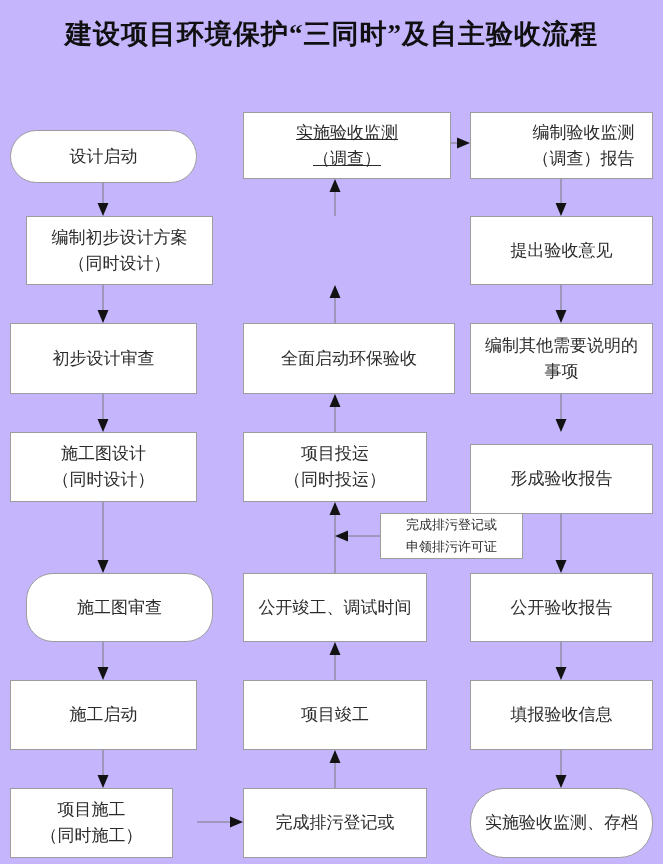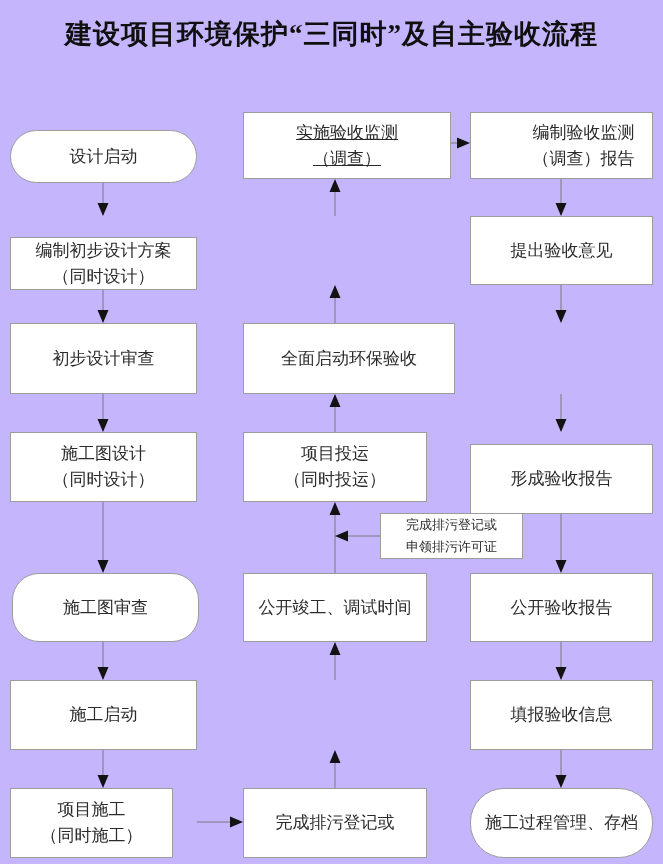--- a/index.html
+++ b/index.html
@@ -136,42 +136,45 @@
       <line x1="561" y1="642" x2="561" y2="668"></line>
         <polygon points="555.5,667 566.5,667 561,680"></polygon>
     </g>
     <g>
       <line x1="561" y1="750" x2="561" y2="776"></line>
         <polygon points="555.5,775 566.5,775 561,788"></polygon>
     </g>
   </svg>
 
   <div class="node stadium" style="left:10px;top:112px;width:187px;height:53px;margin-top:18px;">设计启动</div>
-  <div class="node" style="left:10px;top:216px;width:187px;height:53px;margin-top:21px;">编制初步设计方案
+  <div class="node" style="left:26px;top:216px;width:187px;height:69px;">编制初步设计方案
 （同时设计）</div>
   <div class="node" style="left:10px;top:323px;width:187px;height:71px;">初步设计审查</div>
   <div class="node" style="left:10px;top:432px;width:187px;height:70px;">施工图设计
 （同时设计）</div>
-  <div class="node" style="left:12px;top:573px;width:187px;height:69px;border-radius:27px;">施工图审查</div>
+  <div class="node" style="left:26px;top:573px;width:187px;height:69px;border-radius:27px;">施工图审查</div>
   <div class="node" style="left:10px;top:680px;width:187px;height:70px;">施工启动</div>
   <div class="node" style="left:10px;top:788px;width:163px;height:70px;">项目施工
 （同时施工）</div>
 
   <div class="node" style="left:243px;top:112px;width:208px;height:67px;text-decoration:underline;">实施验收监测
 （调查）</div>
   <div class="node" style="left:243px;top:323px;width:212px;height:71px;">全面启动环保验收</div>
   <div class="node" style="left:243px;top:432px;width:184px;height:70px;">项目投运
 （同时投运）</div>
   <div class="node" style="left:243px;top:573px;width:184px;height:69px;">公开竣工、调试时间</div>
+  <div class="node" style="left:243px;top:680px;width:184px;height:70px;">项目竣工</div>
   <div class="node" style="left:243px;top:788px;width:184px;height:70px;">完成排污登记或</div>
 
   <div class="node" style="left:470px;top:112px;width:183px;height:67px;padding-left:44px;">编制验收监测
 （调查）报告</div>
   <div class="node" style="left:470px;top:216px;width:183px;height:69px;">提出验收意见</div>
+  <div class="node" style="left:470px;top:323px;width:183px;height:71px;">编制其他需要说明的
+事项</div>
   <div class="node" style="left:470px;top:432px;width:183px;height:70px;margin-top:12px;">形成验收报告</div>
   <div class="node" style="left:470px;top:573px;width:183px;height:69px;">公开验收报告</div>
   <div class="node" style="left:470px;top:680px;width:183px;height:70px;">填报验收信息</div>
-  <div class="node stadium" style="left:470px;top:788px;width:183px;height:70px;">施工过程管理、存档</div>
+  <div class="node stadium" style="left:470px;top:788px;width:183px;height:70px;">实施验收监测、存档</div>
 
   <div class="node side-note" style="left:380px;top:513px;width:143px;height:46px;">完成排污登记或
 申领排污许可证</div>
 
 </div>
 
 </body></html>

